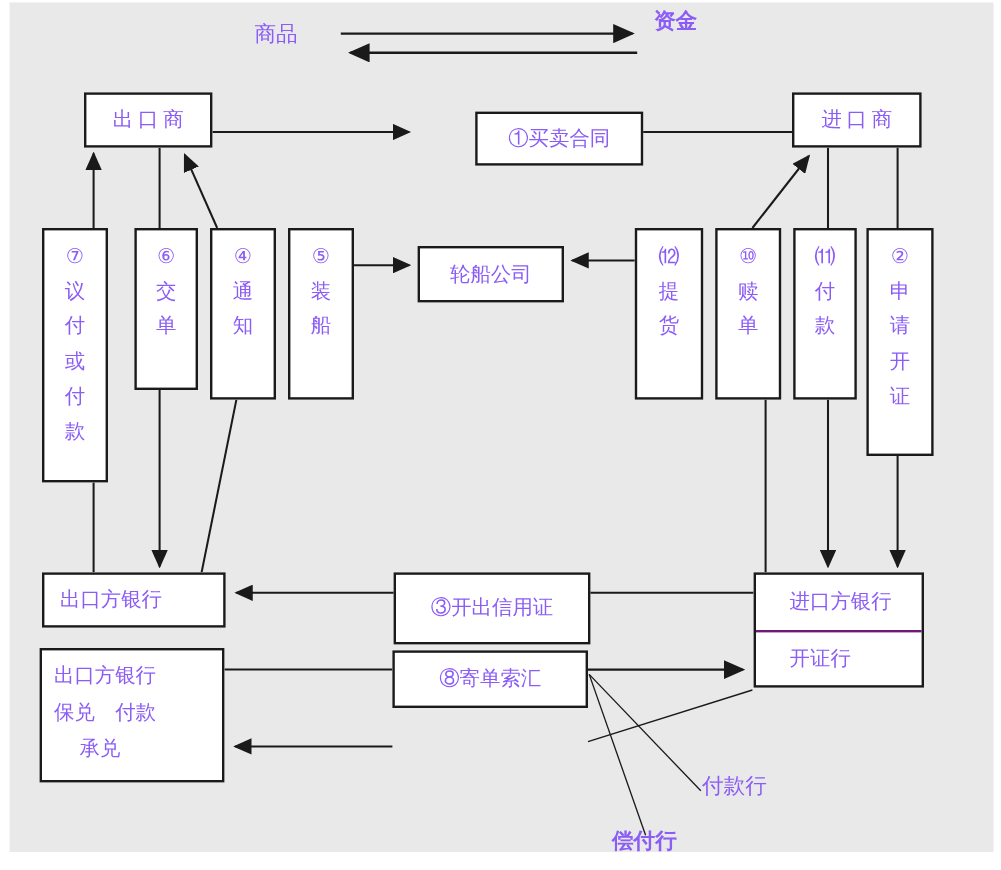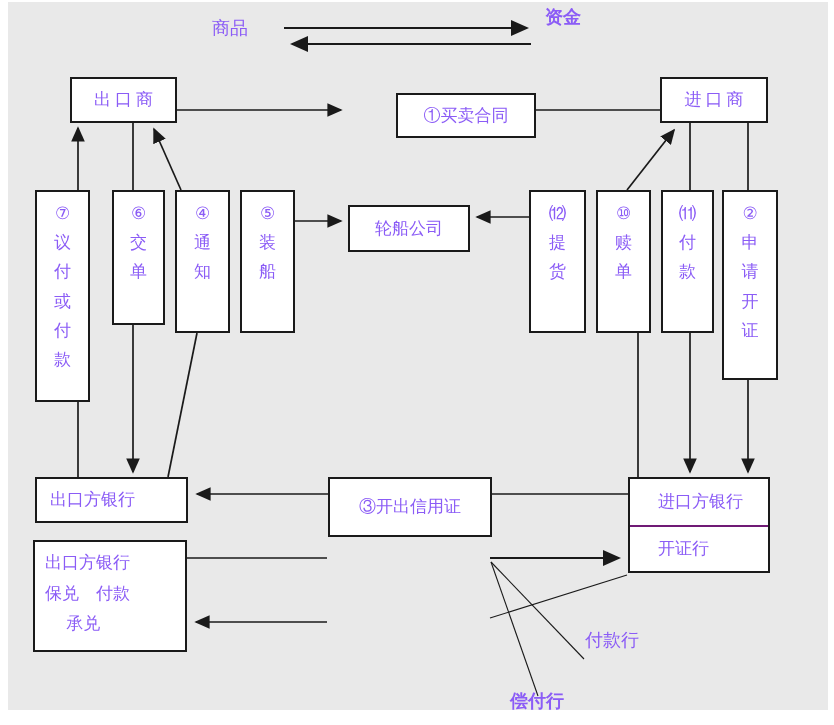--- a/index.html
+++ b/index.html
@@ -112,21 +112,22 @@
 请
 开
 证</div>
 
   <div class="box leftpad" style="left:35px;top:477px;width:153px;height:46px;">出口方银行</div>
   <div class="box multiline" style="left:33px;top:540px;width:154px;height:112px;">出口方银行
 保兑　付款
 　 承兑</div>
 
   <div class="box" style="left:328px;top:477px;width:164px;height:60px;">③开出信用证</div>
+  <div class="box" style="left:327px;top:542px;width:163px;height:48px;">⑧寄单索汇</div>
 
   <div class="box bankstack" style="left:628px;top:477px;width:142px;height:96px;">
     <div class="bankrow">进口方银行</div>
     <div class="bankrow">开证行</div>
   </div>
 
-  <div class="flabel" style="left:585px;top:628px;">付款行</div>
+  <div class="flabel" style="left:585px;top:643px;">付款行</div>
   <div class="flabel" style="left:510px;top:689px;font-weight:bold;">偿付行</div>
 </div>
 
 </body></html>

